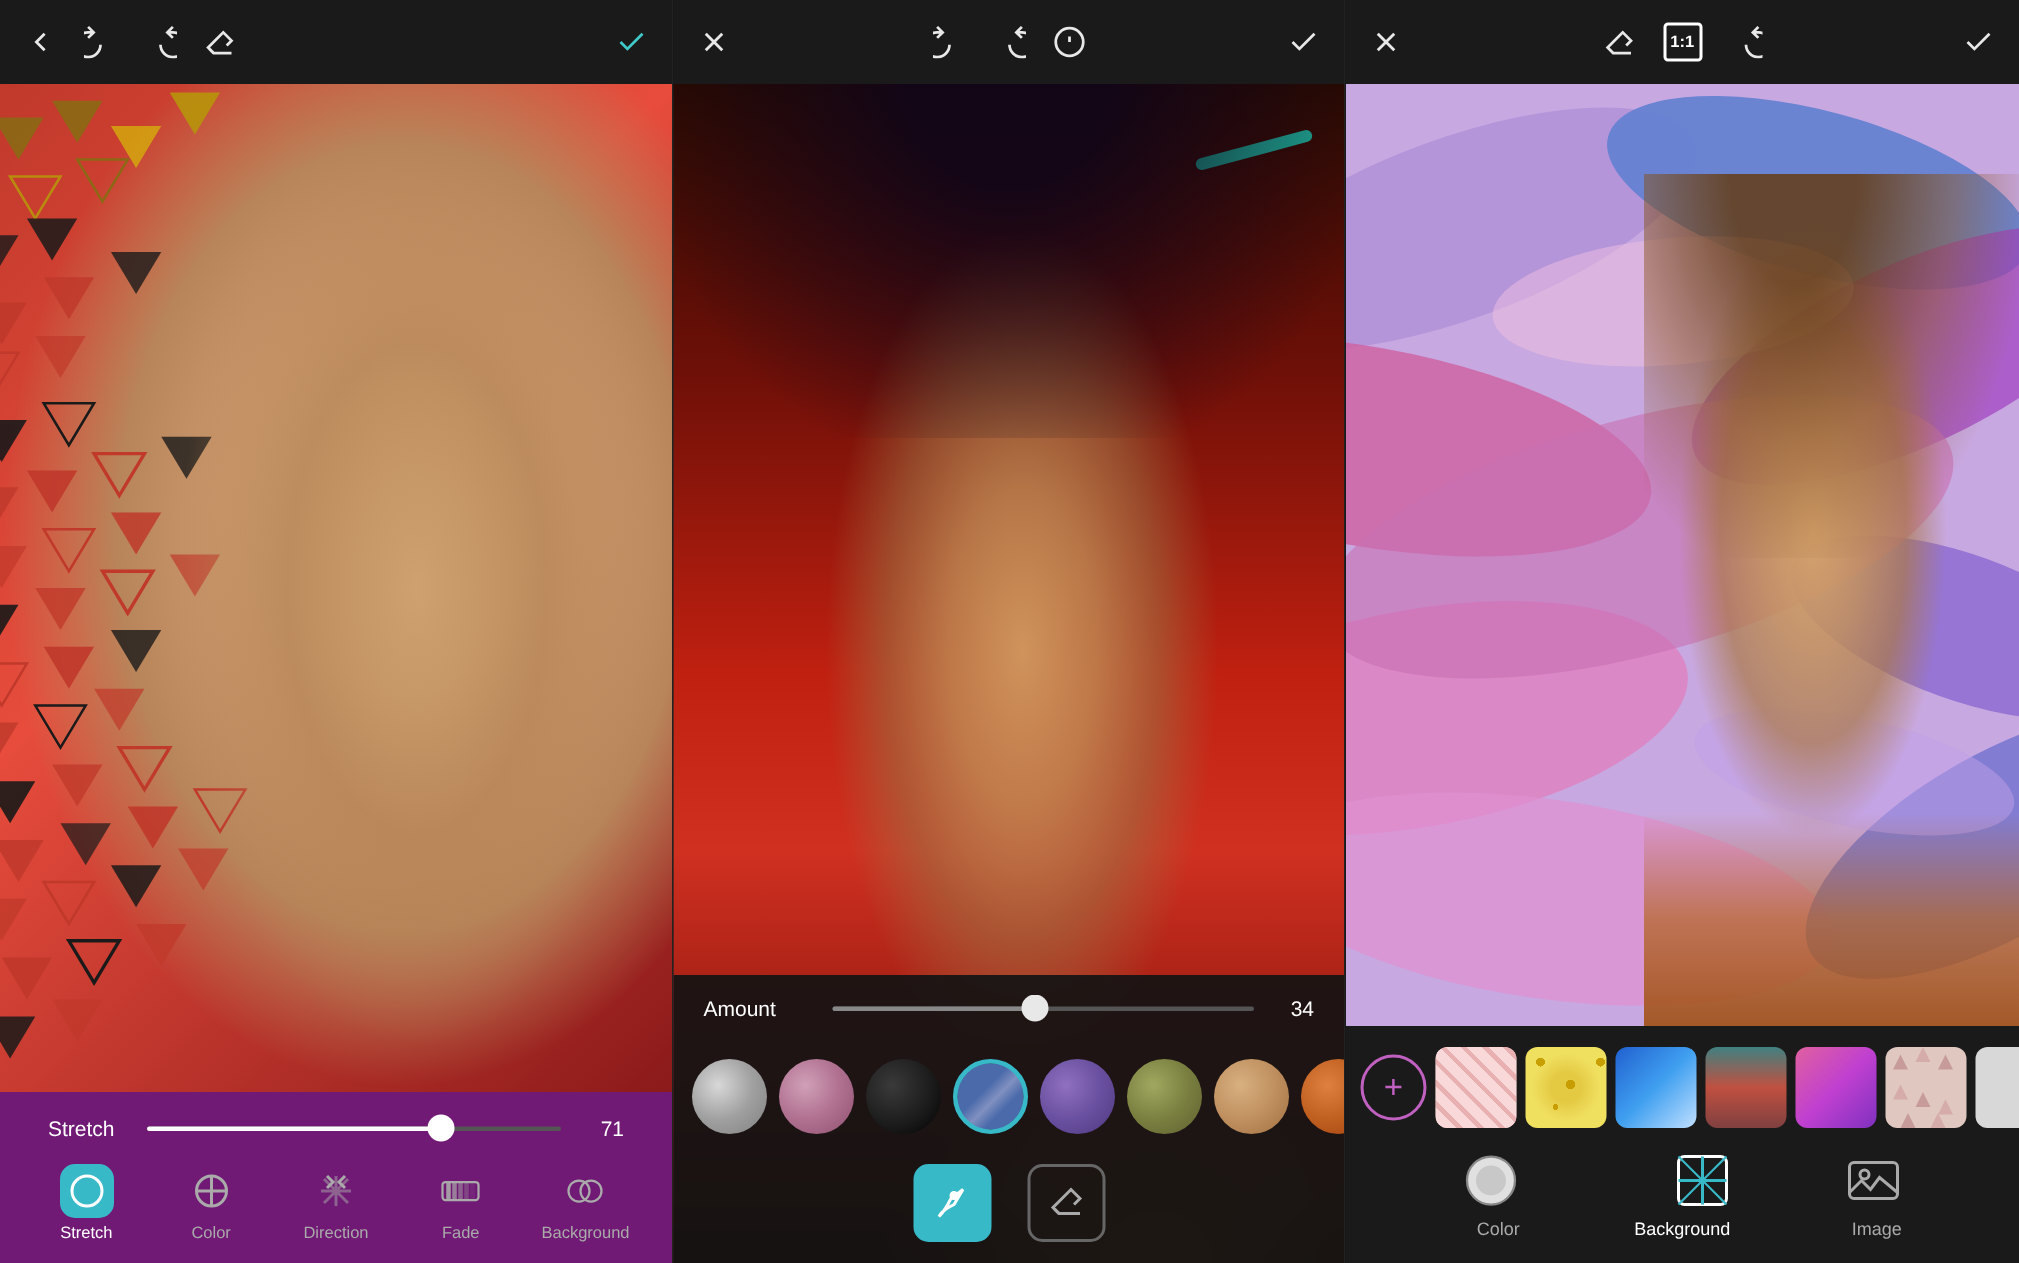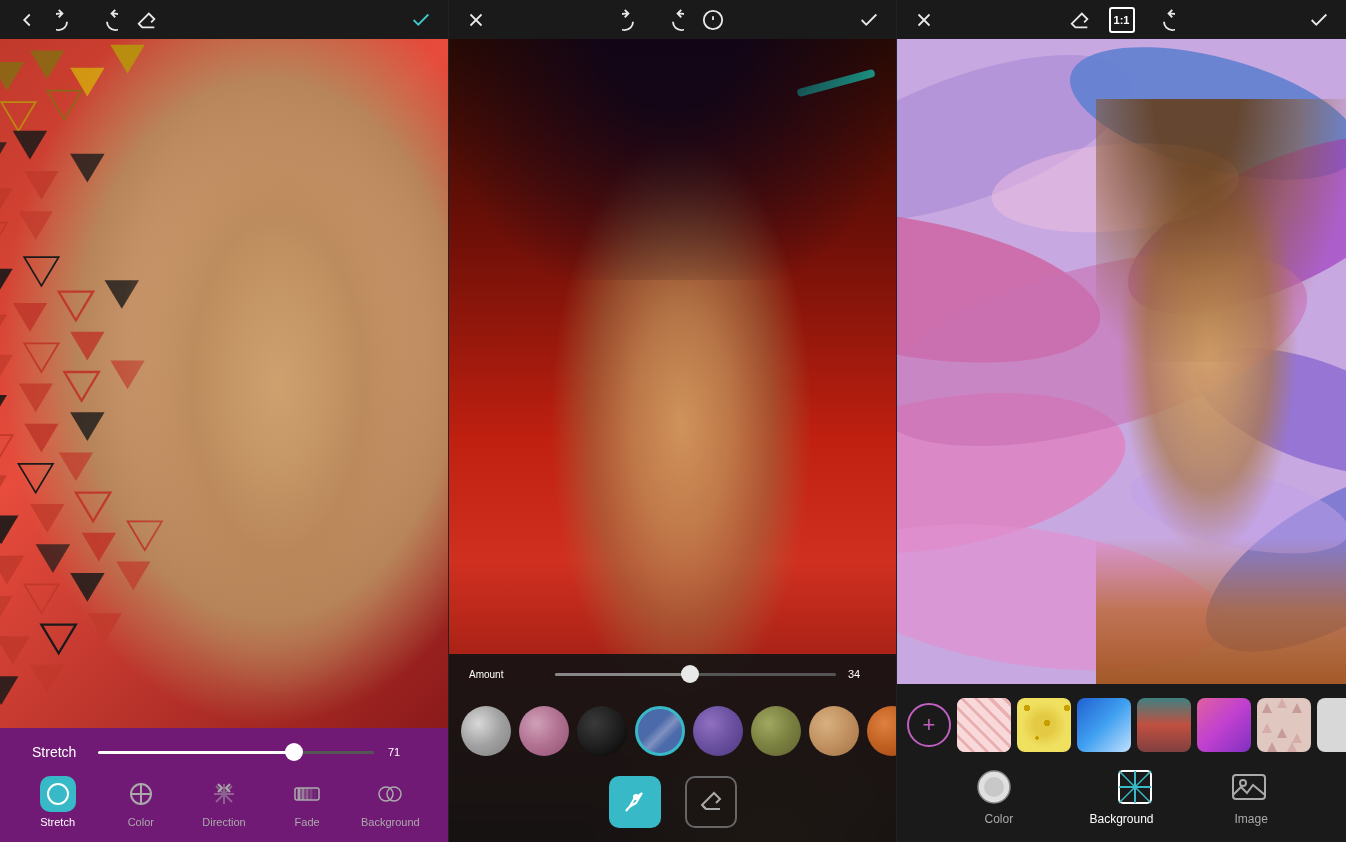--- a/index.html
+++ b/index.html
@@ -20,21 +20,21 @@
       position: relative;
       overflow: hidden;
     }
 
     .panel-1 { width: 448px; background: #111; }
     .panel-2 { width: 448px; background: #111; border-left: 1px solid #222; }
     .panel-3 { width: 450px; background: #111; border-left: 1px solid #222; }
 
     
     .top-bar {
-      height: 39px;
+      height: 56px;
       background: #1a1a1a;
       display: flex;
       align-items: center;
       justify-content: space-between;
       padding: 0 16px;
       z-index: 10;
     }
     .top-bar-icons {
       display: flex;
       align-items: center;
@@ -131,23 +131,24 @@
       width: 18px;
       height: 18px;
       background: #fff;
       border-radius: 50%;
       position: absolute;
       top: 50%;
       transform: translate(-50%, -50%);
       cursor: pointer;
     }
     .slider-value {
-      font-size: 11px;
+      font-size: 14px;
       color: #fff;
       min-width: 28px;
+      text-align: right;
     }
     .tool-icons-row {
       display: flex;
       justify-content: space-around;
       padding: 8px 4px 10px;
     }
     .tool-item {
       display: flex;
       flex-direction: column;
       align-items: center;
@@ -185,21 +186,21 @@
       padding: 14px 20px 8px;
     }
     .slider-row {
       display: flex;
       align-items: center;
       margin-bottom: 12px;
       gap: 12px;
       color: #fff;
     }
     .slider-row-label {
-      font-size: 10px;
+      font-size: 14px;
       min-width: 74px;
     }
     .color-presets {
       display: flex;
       align-items: center;
       gap: 8px;
       padding: 6px 12px 10px;
       overflow-x: auto;
     }
     .color-swatch {

